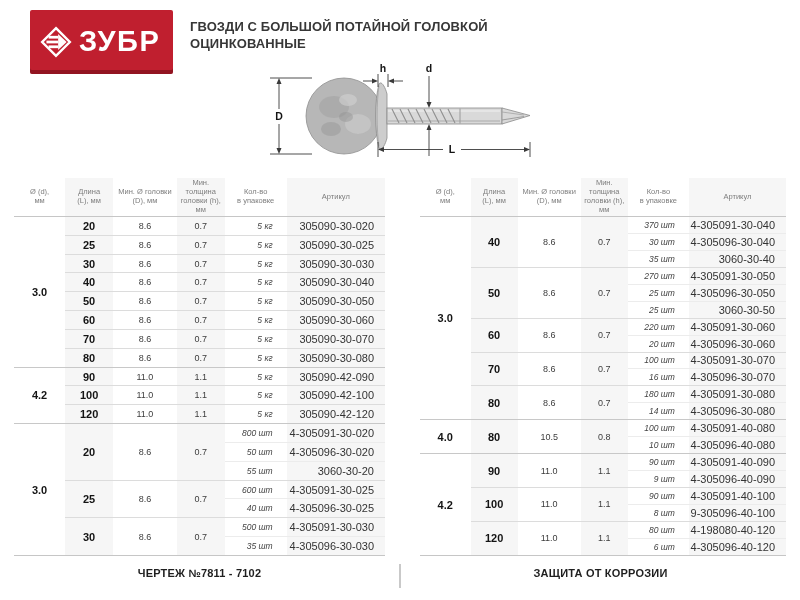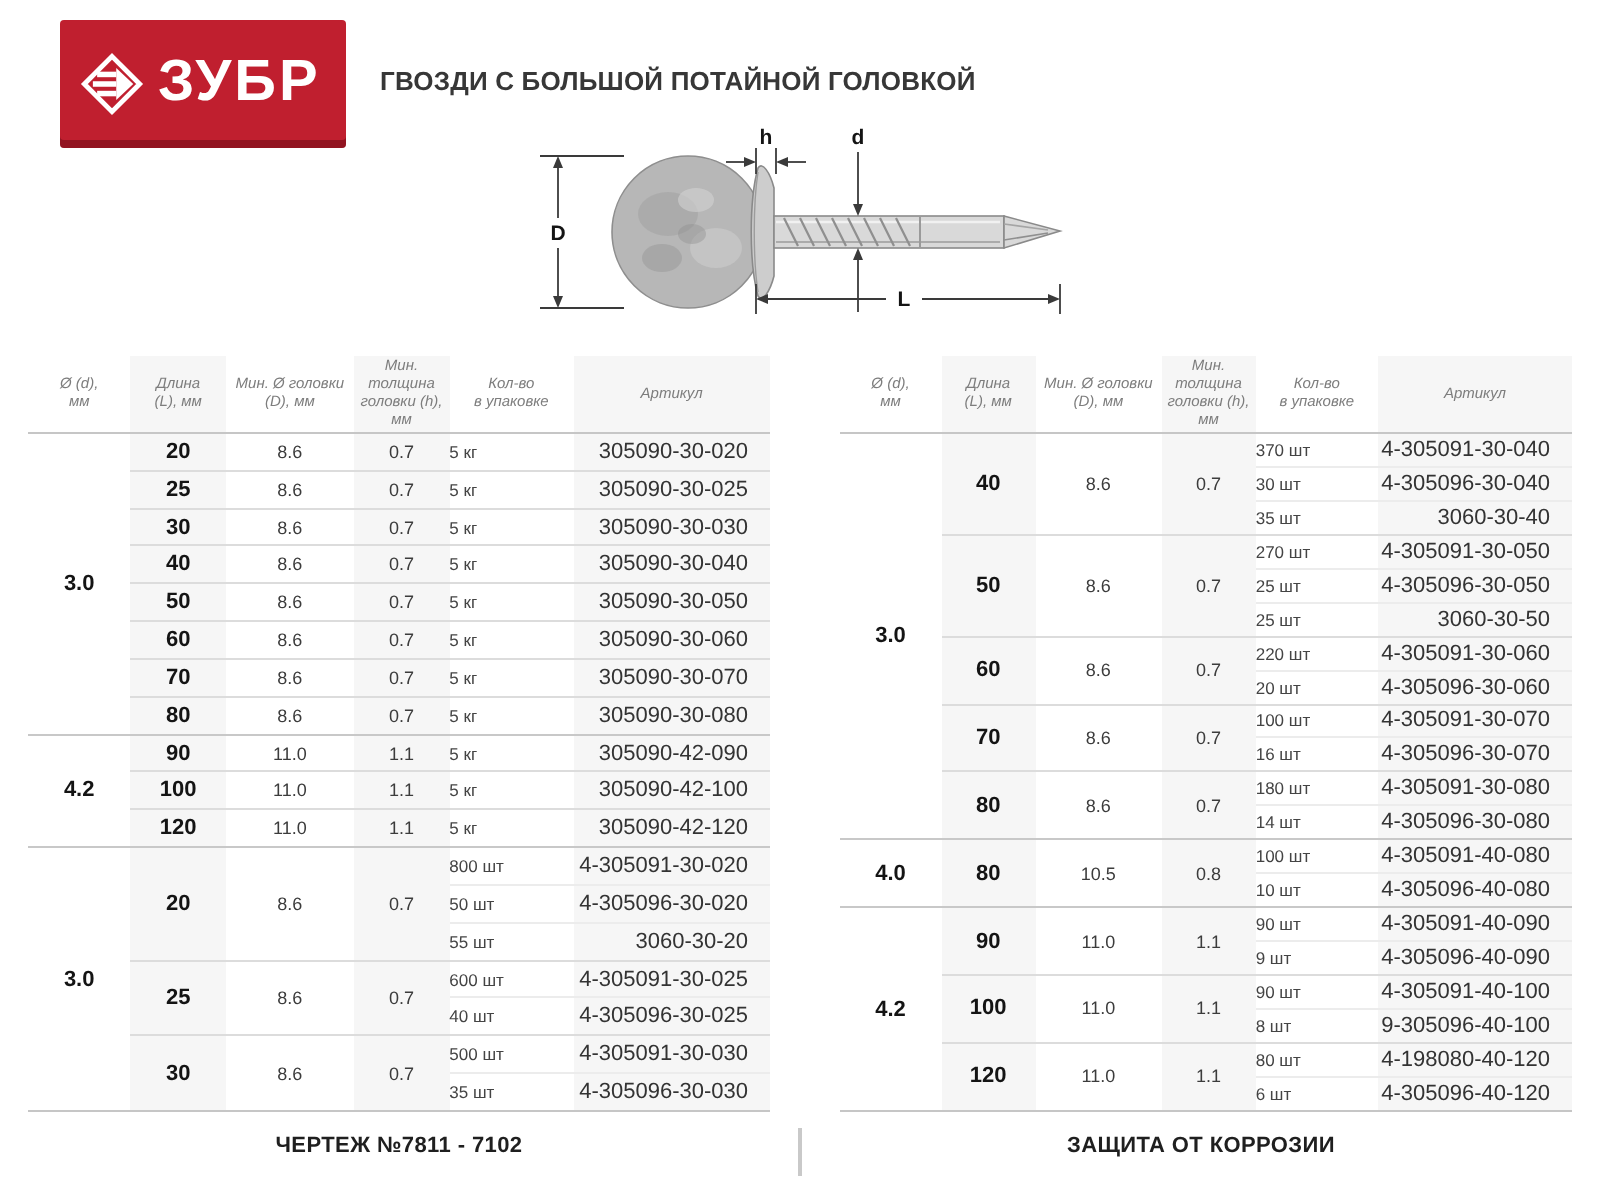--- a/index.html
+++ b/index.html
@@ -8,42 +8,42 @@
 
   
   .logo{position:absolute;left:30px;top:10px;width:143px;height:64px;background:#c01f2f;
         border-radius:2px;box-shadow:inset 0 -4px 0 rgba(60,0,10,.35);
         display:flex;align-items:center;padding-left:9px;box-sizing:border-box;}
   .logo-emblem{flex:0 0 auto;margin-right:6px;display:flex;}
   .logo-text{color:#fff;font-weight:bold;font-size:29px;line-height:1;letter-spacing:1.5px;
              transform:translateY(-1px);}
 
   
-  .title{position:absolute;left:190px;top:32px;color:#373737;font-weight:bold;
+  .title{position:absolute;left:190px;top:18px;color:#373737;font-weight:bold;
          font-size:13px;line-height:17px;letter-spacing:.1px;}
 
   
   .diagram{position:absolute;left:262px;top:62px;}
   .dim-line{stroke:#3a3a3a;stroke-width:.9;fill:none;}
   .dim-fill{fill:#3a3a3a;stroke:none;}
   .dim-label{font-family:"Liberation Sans","DejaVu Sans",sans-serif;font-size:10.5px;
              font-weight:700;fill:#141414;}
 
   
   .tablebox-left{position:absolute;left:14px;top:178px;width:371px;}
   .tablebox-right{position:absolute;left:420px;top:178px;width:366px;}
   table.spec{border-collapse:collapse;table-layout:fixed;width:100%;height:378px;
              border-bottom:1px solid #c6c6c6;}
   table.spec col.shade{background:#f6f6f6;}
   table.spec th{font-size:7.5px;line-height:9px;font-weight:normal;color:#7d7d7d;
                 white-space:pre-line;vertical-align:middle;height:24px;padding:0 0 2px 0;
-                border-bottom:1px solid #c6c6c6;font-style:italic;}
+                border-bottom:1px solid #c6c6c6;}
   table.spec td{font-size:9px;color:#3c3c3c;text-align:center;vertical-align:middle;padding:0;}
   table.spec td.dia,table.spec td.len{font-weight:bold;font-size:11px;color:#141414;}
-  table.spec td.qty{text-align:left;padding-right:14px;font-size:8.5px;color:#444;}
+  table.spec td.qty{text-align:right;padding-right:14px;font-size:8.5px;color:#444;font-style:italic;}
   table.spec td.art{text-align:right;padding-right:11px;font-size:11px;color:#333;}
   table.spec tr.group-start td{border-top:1px solid #c8c8c8;}
   table.spec tr.row-start td{border-top:1px solid #dcdcdc;}
   table.spec tr.pack-cont td{border-top:1px solid #ececec;}
 
   
   .footer{position:absolute;left:0;top:556px;width:800px;height:44px;display:flex;}
   .footer-item{flex:1;text-align:center;padding-top:11px;font-size:11px;font-weight:bold;
                color:#1f1f1f;letter-spacing:.2px;}
   .footer-divider{width:1px;height:24px;background:#c9c9c9;margin-top:8px;}
@@ -61,20 +61,21 @@
         <line x1="7" y1="16" x2="18" y2="16" stroke="#ffffff" stroke-width="2.6"></line>
         <line x1="9" y1="20.5" x2="18" y2="20.5" stroke="#ffffff" stroke-width="2.6"></line>
         <path d="M18 8.5 L26 16 L18 23.5 Z" fill="#ffffff"></path>
       </svg>
     </span>
     <span class="logo-text">ЗУБР</span>
   </div>
 
   <div class="title">
     <div>ГВОЗДИ С БОЛЬШОЙ ПОТАЙНОЙ ГОЛОВКОЙ</div>
+    <div>ОЦИНКОВАННЫЕ</div>
   </div>
 
   <div class="diagram">
     <svg width="280" height="112" viewBox="0 0 280 112">
 
       <circle cx="82" cy="54" r="38" fill="#b7b7b7" stroke="#8e8e8e" stroke-width="0.8"></circle>
       <ellipse cx="72" cy="45" rx="15" ry="11" fill="#a2a2a2" opacity="0.55"></ellipse>
       <ellipse cx="96" cy="62" rx="13" ry="10" fill="#c9c9c9" opacity="0.7"></ellipse>
       <ellipse cx="86" cy="38" rx="9" ry="6" fill="#d2d2d2" opacity="0.6"></ellipse>
       <ellipse cx="69" cy="67" rx="10" ry="7" fill="#989898" opacity="0.5"></ellipse>

